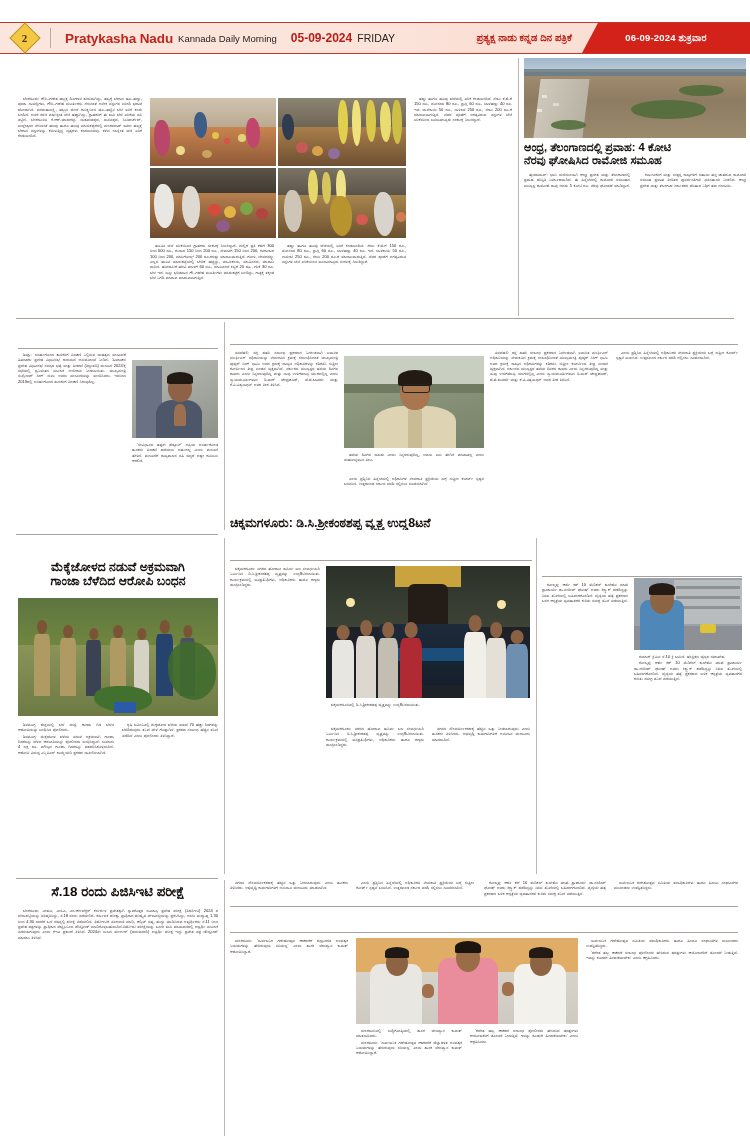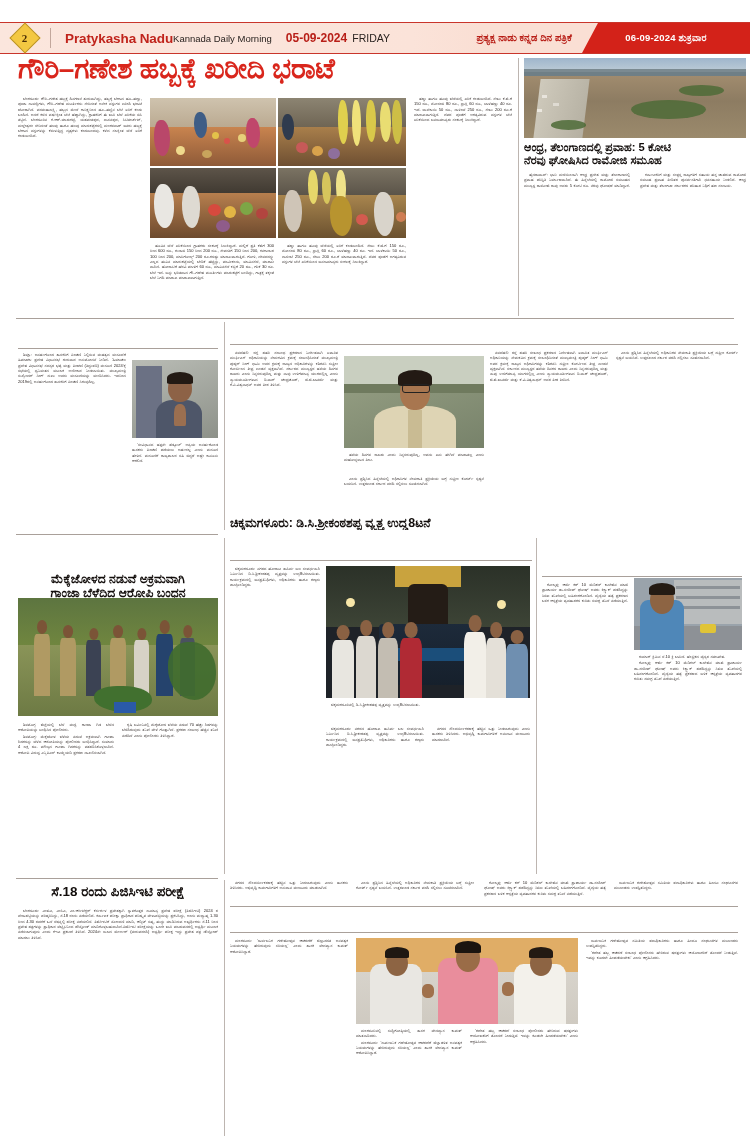--- a/index.html
+++ b/index.html
@@ -25,21 +25,21 @@
   }
   .page-badge span{
     transform:rotate(-45deg);font-size:11px;font-weight:bold;color:#4a2f06;
     font-family:"Liberation Serif",serif;line-height:1;
   }
   .mh-divider{width:1px;height:20px;background:#c2a79c;margin-left:14px;}
   .mh-title{
     margin-left:14px;font-size:13.5px;font-weight:bold;color:#c0241c;
     letter-spacing:-.1px;white-space:nowrap;
   }
-  .mh-sub{font-size:9.5px;color:#2a2320;white-space:nowrap;}
+  .mh-sub{margin-left:5px;font-size:9.5px;color:#2a2320;white-space:nowrap;}
   .mh-date{margin-left:14px;font-size:12px;font-weight:bold;color:#b81f18;white-space:nowrap;}
   .mh-day{margin-left:5px;font-size:10.5px;color:#2a2320;white-space:nowrap;}
   .mh-knd{margin-left:auto;font-size:10px;color:#b81f18;font-weight:bold;white-space:nowrap;}
   .mh-redband{
     margin-left:10px;height:30px;width:168px;background:#d32219;flex:0 0 auto;
     display:flex;align-items:center;justify-content:center;
     clip-path:polygon(16px 0,100% 0,100% 100%,0 100%);
   }
   .mh-redband span{color:#fff;font-size:9.5px;font-weight:bold;letter-spacing:.2px;}
 
@@ -141,21 +141,20 @@
     <div class="mh-title">Pratykasha Nadu</div>
     <div class="mh-sub">Kannada Daily Morning</div>
     <div class="mh-date">05-09-2024</div>
     <div class="mh-day">FRIDAY</div>
     <div class="mh-knd">ಪ್ರತ್ಯಕ್ಷ ನಾಡು ಕನ್ನಡ ದಿನ ಪತ್ರಿಕೆ</div>
     <div class="mh-redband">
       <span>06-09-2024 ಶುಕ್ರವಾರ</span>
     </div>
   </div>
 
-  <div class="lead-head">ಗೆೌರಿ–ಗಣೇಶ ಹಬ್ಬಕ್ಕೆ ಖರೀದಿ ಭರಾಟೆ</div>
 
   <div class="body-text" style="left:18px;top:96px;width:124px;height:218px;">
     <p>ಬೆಂಗಳೂರು: ಗೆೌರಿ–ಗಣೇಶ ಹಬ್ಬಕ್ಕೆ ದಿನಗಣನೆ ಶುರುವಾಗಿದ್ದು, ಹಬ್ಬಕ್ಕೆ ಬೇಕಾದ ಹೂ–ಹಣ್ಣು, ಪೂಜಾ ಸಾಮಗ್ರಿಗಳು, ಗೆೌರಿ–ಗಣೇಶ ಮೂರ್ತಿಗಳು ಸೇರಿದಂತೆ ಅನೇಕ ವಸ್ತುಗಳ ಖರೀದಿ ಭರಾಟೆ ಜೋರಾಗಿದೆ. ವರಮಹಾಲಕ್ಷ್ಮಿ, ಹಬ್ಬದ ಮೇಲೆ ಗಾರಿಕ್ಷ್ಯರಿಂದ ಹೂ–ಹಣ್ಣಿನ ಬೆಲೆ ಏರಿಕೆ ಕಂಡು ಬಂದಿದೆ. ಅದರೆ ಕಳೆದ ವರ್ಷಕ್ಕಿಂತ ಬೆಲೆ ಹೆಚ್ಚಾಗಿದ್ದು, ಗ್ರಾಹಕರಿಗೆ ಈ ಬಾರಿ ಬೆಲೆ ಏರಿಕೆಯ ಬಿಸಿ ತಟ್ಟಿದೆ. ಬೆಂಗಳೂರಿನ ಕೆ.ಆರ್.ಮಾರುಕಟ್ಟೆ, ಯಶವಂತಪುರ, ದಾಸನಪುರ, ಸಿಟಿಮಾರ್ಕೆಟ್, ಮಲ್ಲೇಶ್ವರಂ ಸೇರಿದಂತೆ ಹಲವು ಹಾಗೂ ಹಲವು ಮಾರುಕಟ್ಟೆಗಳಲ್ಲಿ ಮಂಗಳವಾರ್ ಜನರು ಹಬ್ಬಕ್ಕೆ ಬೇಕಾದ ವಸ್ತುಗಳನ್ನು ಕೆಳುಳುತ್ತಿದ್ದ ದೃಶ್ಯಗಳು ಕಂಡುಬಂದವು. ಕಳೆದ ಸಲಕ್ಕಿಂತ ಬೆಲೆ ಏರಿಕೆ ಕಂಡುಬಂದಿದೆ.</p>
   </div>
 
   <div class="photo ph-market" style="left:150px;top:98px;width:126px;height:68px;">
     <div class="wall"></div>
       <div class="goods"></div>
     <div class="blob" style="left:4px;top:22px;width:16px;height:36px;background:#b9476a;"></div>
     <div class="blob" style="left:44px;top:14px;width:13px;height:26px;background:#3e5d86;"></div>
@@ -222,21 +221,21 @@
     <div class="road"></div>
     <div class="green" style="left:48%;top:52%;width:34%;height:24%;"></div>
     <div class="green" style="left:70%;top:34%;width:20%;height:14%;"></div>
     <div class="green" style="left:12%;top:78%;width:16%;height:12%;"></div>
     <div style="position:absolute;left:8%;top:46%;width:5px;height:3px;background:#e8e4dc;"></div>
     <div style="position:absolute;left:13%;top:56%;width:6px;height:3px;background:#dfdbd2;"></div>
     <div style="position:absolute;left:6%;top:64%;width:5px;height:3px;background:#ebe7df;"></div>
     <div style="position:absolute;left:0;top:18%;width:100%;height:4px;background:#6f7f86;"></div>
   </div>
   <div class="kn-head" style="left:524px;top:141px;width:224px;font-size:11.2px;">
-    <div>ಆಂಧ್ರ, ತೆಲಂಗಾಣದಲ್ಲಿ ಪ್ರವಾಹ: 5 ಕೋಟಿ</div>
+    <div>ಆಂಧ್ರ, ತೆಲಂಗಾಣದಲ್ಲಿ ಪ್ರವಾಹ: 4 ಕೋಟಿ</div>
     <div>ನೆರವು ಘೋಷಿಸಿದ ರಾಮೋಜಿ ಸಮೂಹ</div>
   </div>
   <div class="body-text" style="left:524px;top:172px;width:106px;height:142px;">
     <p>ಹೈದರಾಬಾದ್: ಭಾರಿ ಮಳೆಯಿಂದಾಗಿ ಆಂಧ್ರ ಪ್ರದೇಶ ಮತ್ತು ತೆಲಂಗಾಣದಲ್ಲಿ ಪ್ರವಾಹ ಪರಿಸ್ಥಿತಿ ನಿರ್ಮಾಣವಾಗಿದೆ. ಈ ಹಿನ್ನೆಲೆಯಲ್ಲಿ ರಾಮೋಜಿ ಸಮೂಹದ ಮುಖ್ಯಸ್ಥ ರಾಮೋಜಿ ರಾವು ಅವರು 5 ಕೋಟಿ ರೂ. ನೆರವು ಘೋಷಣೆ ಮಾಡಿದ್ದಾರೆ.</p>
   </div>
   <div class="body-text" style="left:640px;top:172px;width:106px;height:142px;">
     <p>ಕರ್ನಾಟಕರಿಗೆ ಮತ್ತು ಸಂತ್ರಸ್ತ ರಾಜ್ಯಗಳಿಗೆ ಸಹಾಯ ಹಸ್ತ ಚಾಚಿರುವ ರಾಮೋಜಿ ಸಮೂಹ ಪ್ರವಾಹ ಪೀಡಿತರ ಪುನರ್ವಸತಿಗಾಗಿ ಧನಸಹಾಯ ನೀಡಲಿದೆ. ಆಂಧ್ರ ಪ್ರದೇಶ ಮತ್ತು ತೆಲಂಗಾಣ ಸರ್ಕಾರಗಳ ಪರಿಹಾರ ನಿಧಿಗೆ ಹಣ ಸಂದಾಯ.</p>
   </div>
 
   <div class="h-rule" style="left:16px;top:318px;width:718px;"></div>
@@ -281,21 +280,21 @@
   </div>
   <div class="body-text" style="left:490px;top:350px;width:118px;height:178px;">
     <p>ನವದೆಹಲಿ: ರಸ್ತೆ ಪಹರಿ ಸಂಬಂಧ ಪ್ರಕರಣದ ನಿರ್ದೇಶವಾಗಿ ಏವಾರಿತ ಮುರ್ಫಿಎಸ್ ಅಧಿಕಾರಿಯನ್ನು ನೇಮಕವಿದ ಕ್ರಮಕ್ಕೆ ಸಂಬಂಧಿಸಿದಂತೆ ಮುಖ್ಯಮಂತ್ರಿ ಪುಷ್ಕರ್ ಸಿಂಗ್ ಧಾಮಿ ಅವರ ಕ್ರಮಕ್ಕೆ ರಾಜ್ಯದ ಅಧಿಕಾರಿಗಳನ್ನು ಕಶಿಗನಸಿ ಸುಪ್ರೀಂ ಕೋರ್ಟಿಂದ ತೀವ್ರ ಖಂಡನೆ ವ್ಯಕ್ತವಾಗಿದೆ. ಸರ್ಕಾರದ ಮುಖ್ಯಸ್ಥರ ಹಳೆಯ ದಿನಗಳ ರಾಜರು ಎಂದು ಸಿನ್ನಸರುವುದಿಲ್ಲ ಮತ್ತು ನಾವು ಉಳಿಗೆಮಾನ್ಯ ಯುಗದಲ್ಲಿಲ್ಲ ಎಂದು ನ್ಯಾಯಮೂರ್ತಿಗಳಾದ ಡಿ.ವಾರ್ ಚಂದ್ರಚೂಡ್, ಜಿ.ಜಿ.ಬಾನರ್ಜಿ ಮತ್ತು ಕೆ.ವಿ.ವಿಶ್ವನಾಥನ್ ಅವರ ಪೀಠ ತಿಳಿಸಿದೆ.</p>
   </div>
   <div class="body-text" style="left:616px;top:350px;width:122px;height:178px;">
     <p>ಎಂದು ಪ್ರಶ್ನಿಸಿದ ಹಿನ್ನೆಲೆಯಲ್ಲಿ ಅಧಿಕಾರಿಗಳ ನೇಮಕಾತಿ ಪ್ರಕ್ರಿಯೆಯ ಬಗ್ಗೆ ಸುಪ್ರೀಂ ಕೋರ್ಟ್ ಸ್ಪಷ್ಟನೆ ಬಯಸಿದೆ. ಉತ್ತರಖಂಡ ಸರ್ಕಾರ ವರದಿ ಸಲ್ಲಿಸಲು ಸೂಚಿಸಲಾಗಿದೆ.</p>
   </div>
 
   <div class="h-rule" style="left:16px;top:534px;width:202px;"></div>
 
-  <div class="kn-head" style="left:18px;top:560px;width:200px;font-size:12.4px;text-align:center;margin-top:12px;">
+  <div class="kn-head" style="left:18px;top:560px;width:200px;font-size:12.4px;text-align:center;">
     <div>ಮೆಕ್ಕೆಜೋಳದ ನಡುವೆ ಅಕ್ರಮವಾಗಿ</div>
     <div>ಗಾಂಜಾ ಬೆಳೆದಿದ ಆರೋಪಿ ಬಂಧನ</div>
   </div>
   <div class="photo ph-field" style="left:18px;top:598px;width:200px;height:118px;">
     <div class="trees"></div>
       <div class="grass"></div>
     <div class="cop" style="left:16px;top:36px;width:16px;height:62px;">
         <div class="h"></div>
       </div>
     <div class="cop" style="left:42px;top:40px;width:16px;height:58px;">

